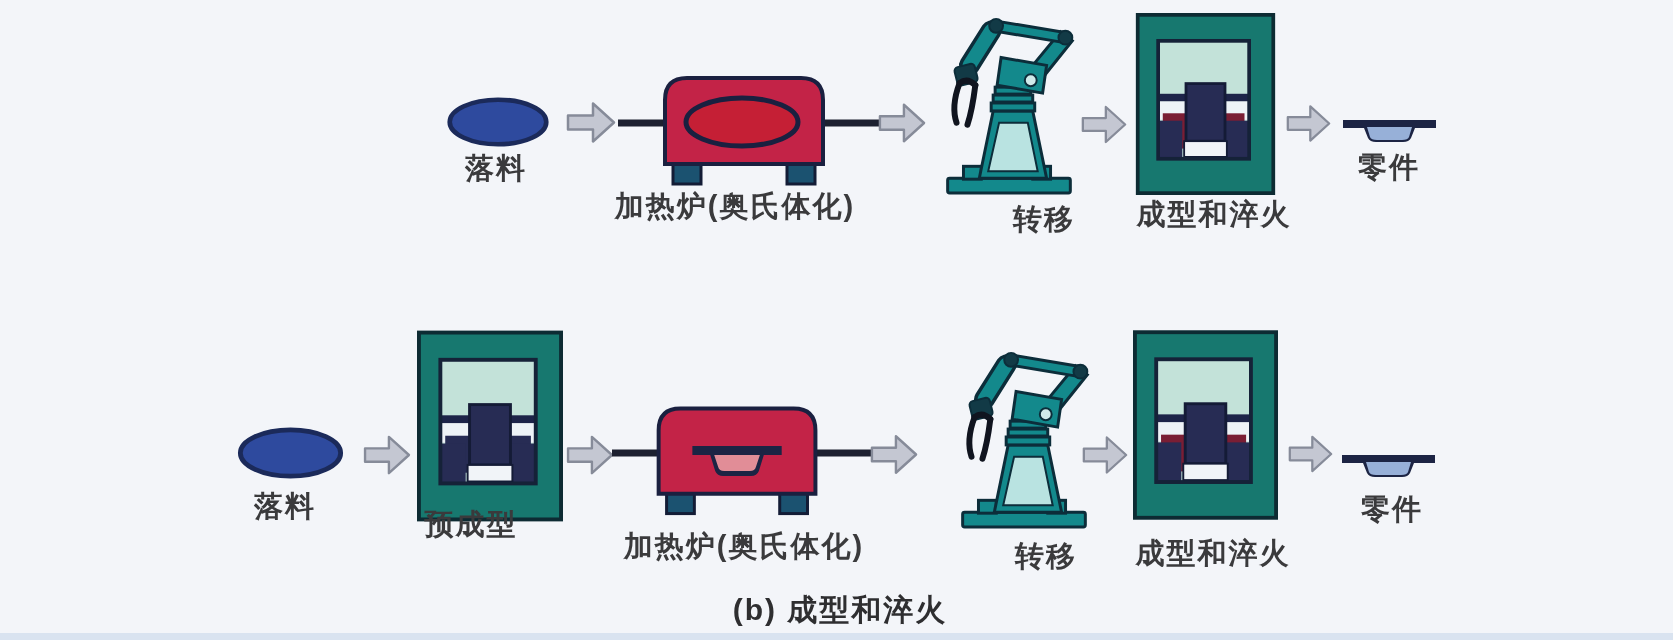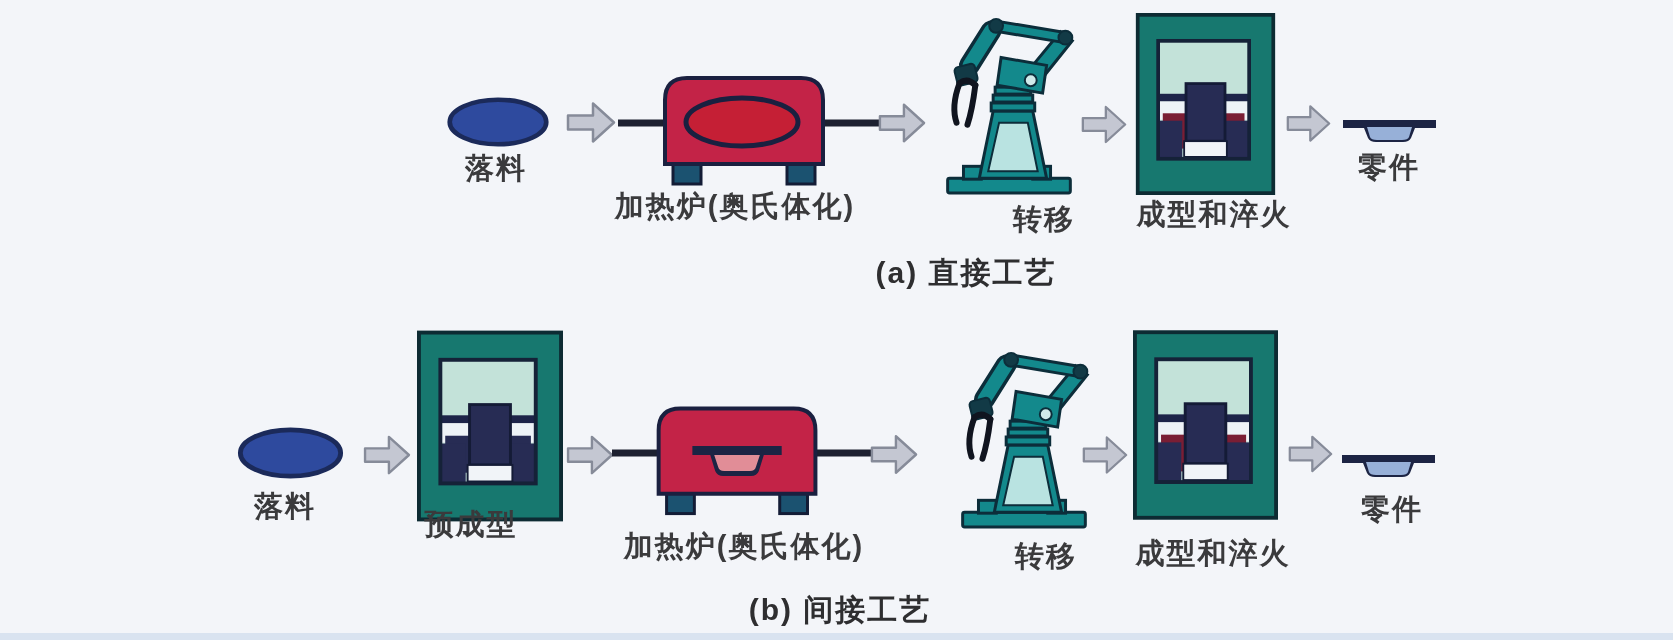--- a/index.html
+++ b/index.html
@@ -138,21 +138,20 @@
 
   <svg class="el" style="left:1286px;top:102px;width:45px;height:43px">
       <use href="#sym-arrow"></use>
     </svg>
 
   <svg class="el" style="left:1341px;top:113px;width:97px;height:32px">
       <use href="#sym-part"></use>
     </svg>
   <div class="lbl" style="left:1389px;top:151px">零件</div>
 
-  <div class="cap" style="left:966px;top:256px">(a) 直接工艺</div>
 
   <svg class="el" style="left:234px;top:426px;width:113px;height:54px">
       <use href="#sym-ellipse"></use>
     </svg>
   <div class="lbl" style="left:285px;top:490px">落料</div>
 
   <svg class="el" style="left:363px;top:434px;width:48px;height:42px">
       <use href="#sym-arrow"></use>
     </svg>
 
@@ -190,16 +189,16 @@
 
   <svg class="el" style="left:1288px;top:433px;width:45px;height:42px">
       <use href="#sym-arrow"></use>
     </svg>
 
   <svg class="el" style="left:1340px;top:448px;width:97px;height:32px">
       <use href="#sym-part"></use>
     </svg>
   <div class="lbl" style="left:1392px;top:493px">零件</div>
 
-  <div class="cap" style="left:840px;top:593px">(b) 间接工艺</div>
+  <div class="cap" style="left:840px;top:593px">(b) 成型和淬火</div>
 
   <div class="edge-strip"></div>
 </div>
 
 </body></html>

